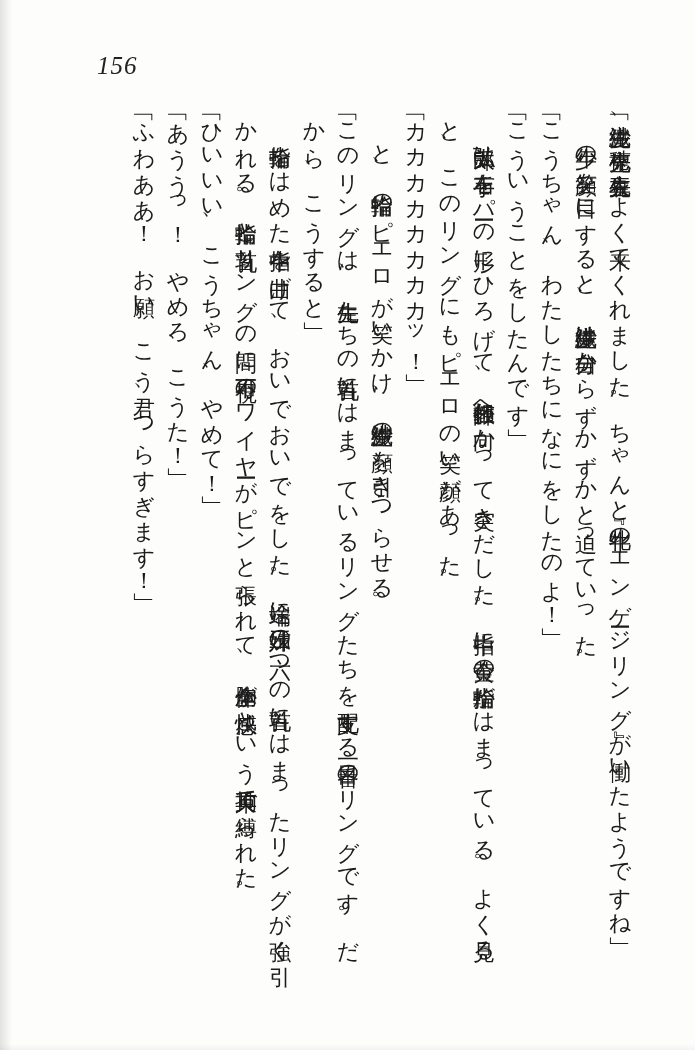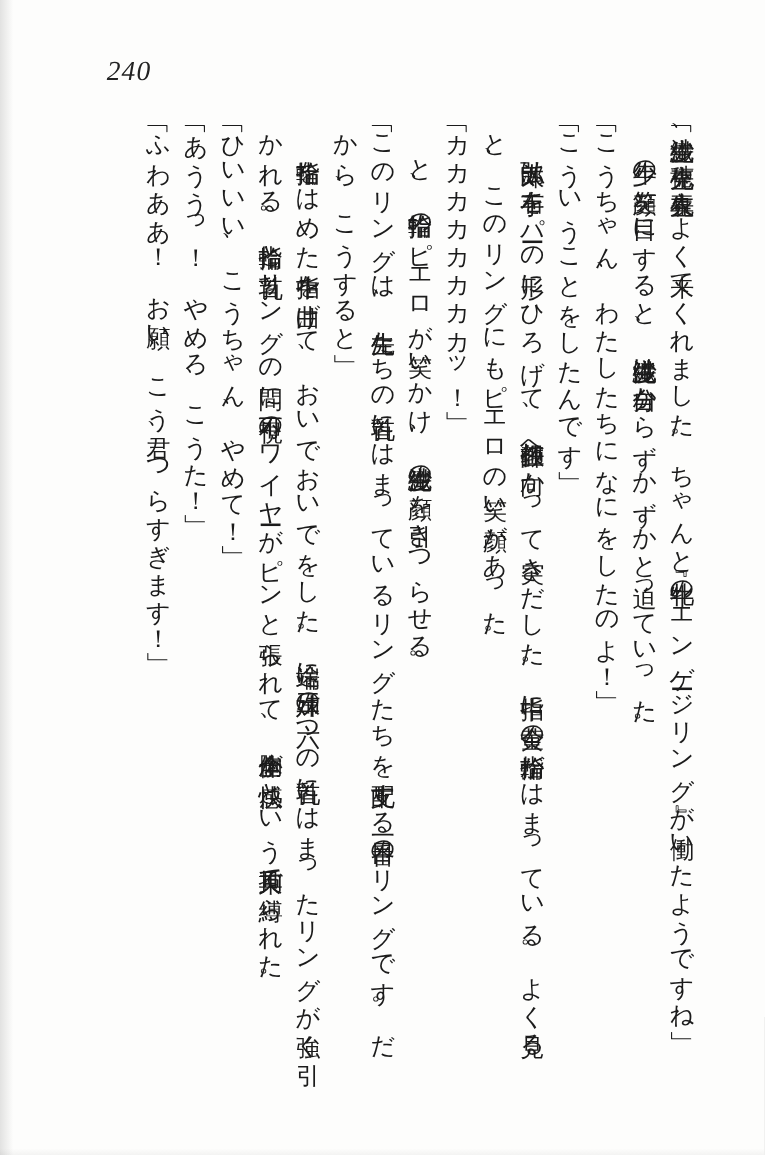--- a/index.html
+++ b/index.html
@@ -57,21 +57,21 @@
     padding: 0;
   }
 </style>
 </head>
 <body>
 
 <div class="page">
   <div class="scan-edge"></div>
   <div class="scan-edge-bottom"></div>
 
-  <div class="page-number">240</div>
+  <div class="page-number">156</div>
 
   <div class="text-area">
     <p>「沙織先生、充穂先生、真衣先生、よく来てくれました。ちゃんと『牝牛のエンゲージリング』が働いたようですね」</p>
     <p>　少年の笑顔を目にすると、沙織先生は自分からずかずかと迫っていった。</p>
     <p>「こうちゃん、わたしたちになにをしたのよ！」</p>
     <p>「こういうことをしたんです」</p>
     <p>　弘太郎は右手をパーの形にひろげて、担任教師へ向かって突きだした。中指に黄金の指輪がはまっている。よく見ると、このリングにもピエロの笑い顔があった。</p>
     <p>「カカカカカカカカッ！」</p>
     <p>　と、指輪のピエロが笑いかけ、沙織先生の顔を引きつらせる。</p>
     <p>「このリングは、先生たちの乳首にはまっているリングたちを支配する一番目のリングです。だから、こうすると」</p>

